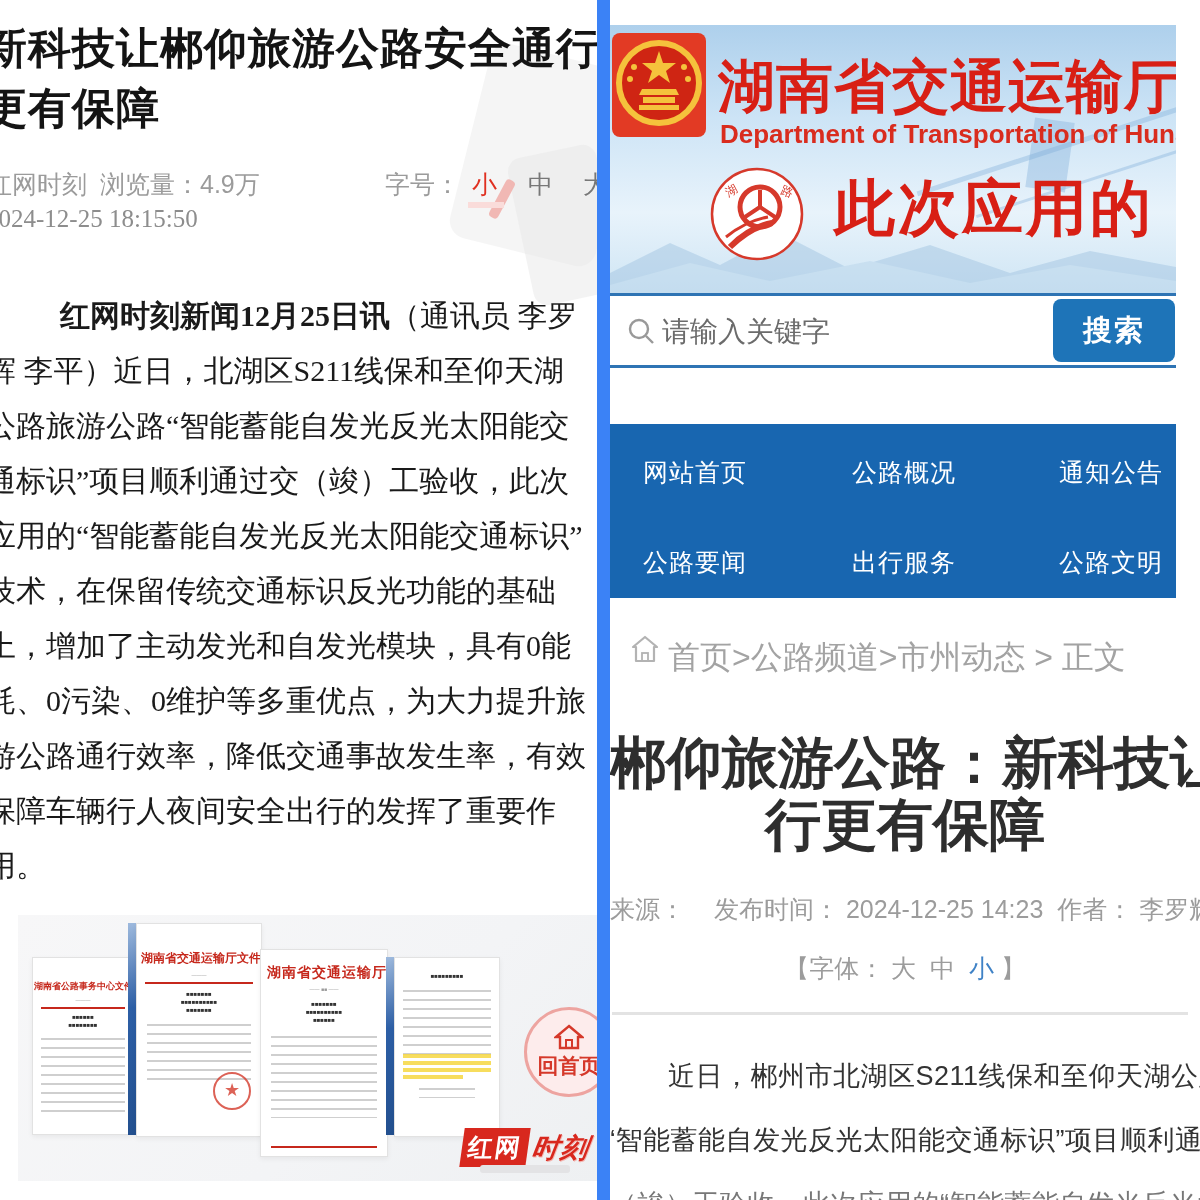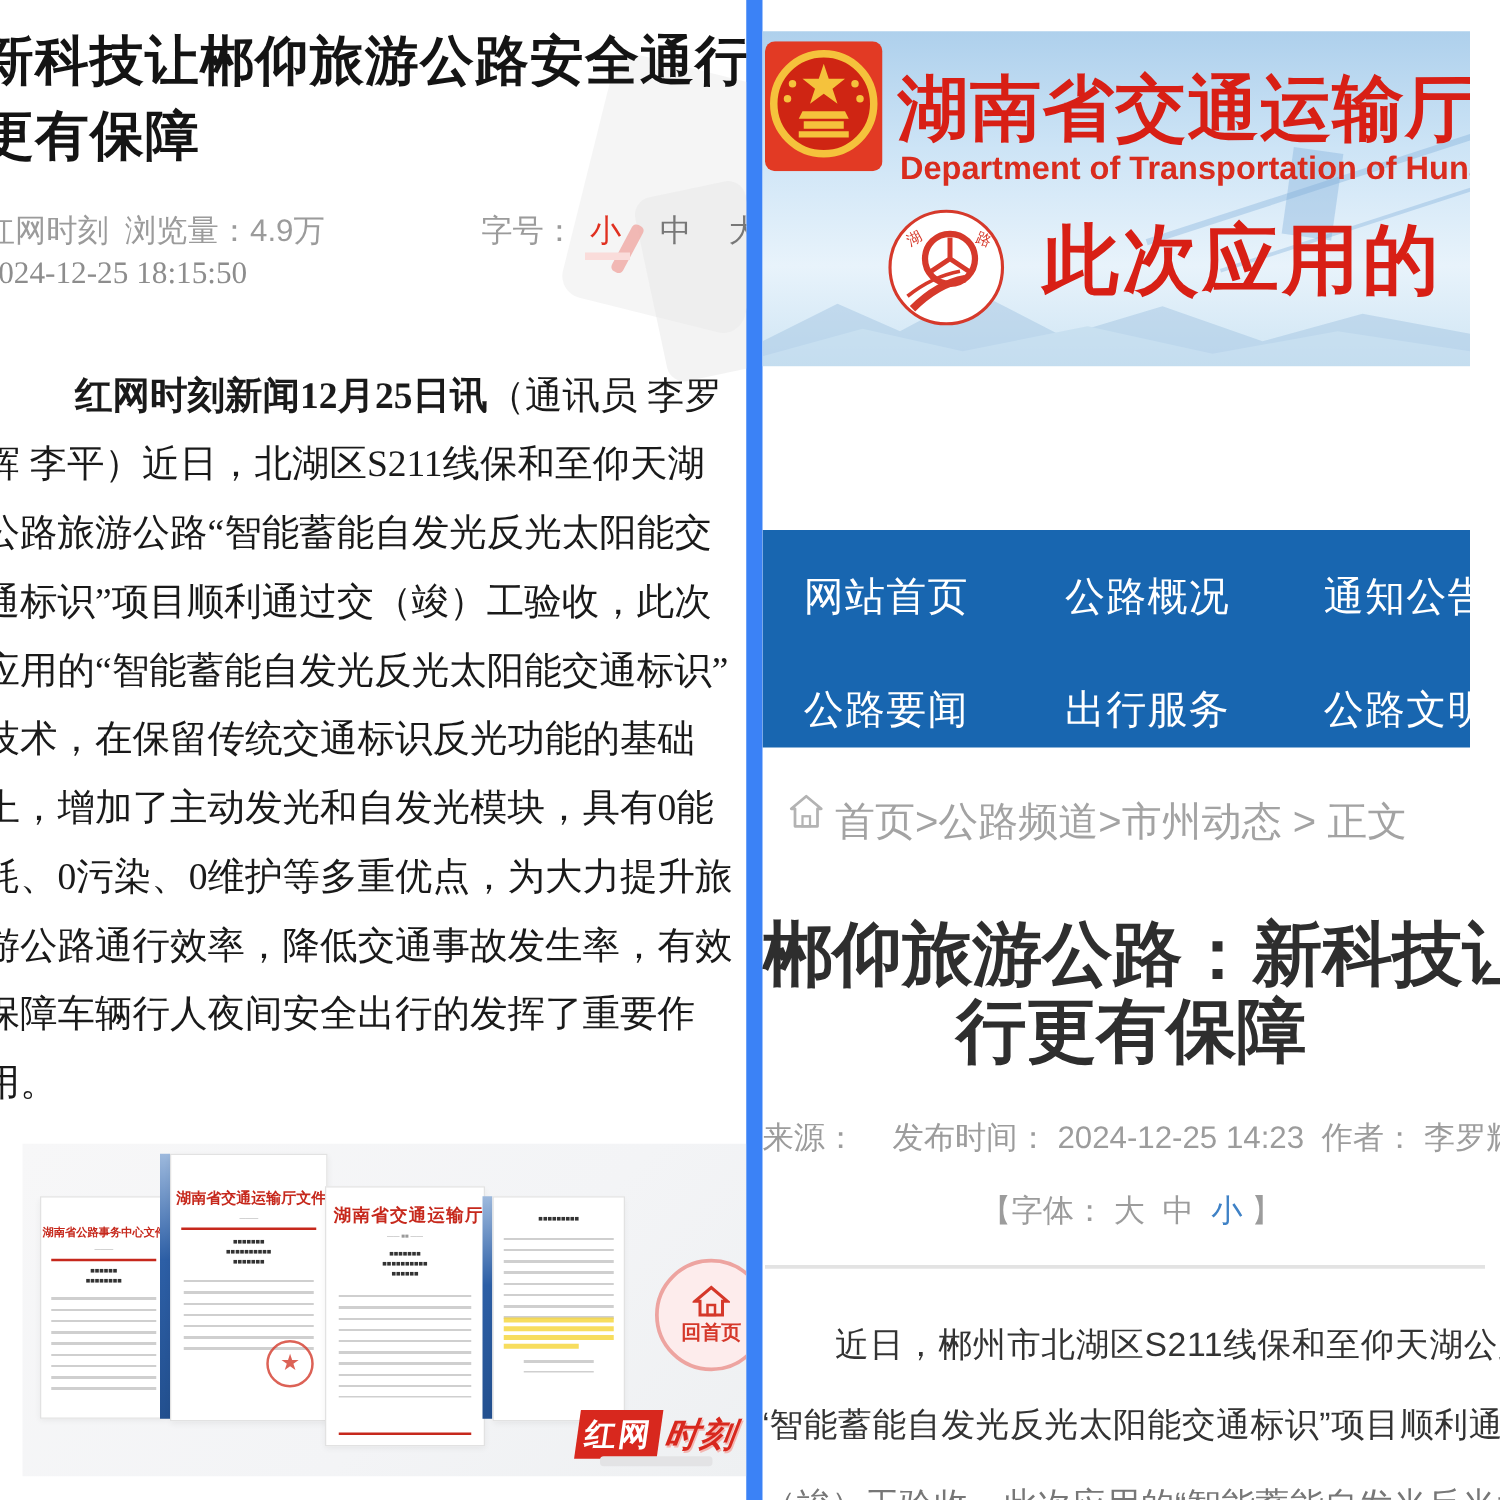--- a/index.html
+++ b/index.html
@@ -34,21 +34,21 @@
   .doc-rule{height:2px;background:#c6281c;margin:4px 8px;}
   .doc-sub{color:#333;text-align:center;font-size:6px;line-height:8px;}
   .doc-smallgray{color:#9a9a9a;text-align:center;font-size:5px;}
   .fake-lines{background:repeating-linear-gradient(#fff 0px,#fff 4px,#cfcfcf 4px,#cfcfcf 6px,#fff 6px,#fff 9px);}
   .spine{position:absolute;width:8px;background:linear-gradient(180deg,#9db9dd,#2d5fa6 40%,#23508f);}
   .stamp{position:absolute;width:34px;height:34px;border:2px solid #d43b2d;border-radius:50%;color:#d43b2d;
          font-size:18px;text-align:center;line-height:32px;opacity:.8;}
   .highlight-bar{position:absolute;background:#f6d742;height:4px;opacity:.85;}
   .home-circle{position:absolute;left:506px;top:92px;width:84px;height:84px;border-radius:50%;
                background:#fdecec;border:3px solid #eda4a0;display:flex;flex-direction:column;align-items:center;justify-content:center;}
-  .home-circle-text{color:#d5382a;font-weight:bold;font-size:16px;margin-top:2px;white-space:nowrap;}
+  .home-circle-text{color:#d5382a;font-weight:bold;font-size:21px;margin-top:2px;white-space:nowrap;}
   .brand-logo{position:absolute;left:444px;top:213px;transform:skewX(-8deg);display:flex;align-items:center;}
   .brand-red-box{background:#d8281e;color:#fff;font-weight:bold;font-size:25px;padding:3px 6px;letter-spacing:2px;white-space:nowrap;}
   .brand-outline{color:#d8281e;font-weight:bold;font-size:27px;font-style:italic;letter-spacing:2px;margin-left:4px;white-space:nowrap;text-shadow:1px 1px 0 #f3b7b2;}
   .brand-sub{position:absolute;left:462px;top:250px;width:90px;height:8px;background:#e3e3e5;border-radius:3px;}
   
   .right-page{position:absolute;left:610px;top:0;width:590px;height:1200px;overflow:hidden;background:#fff;}
   .rp-banner{position:absolute;left:0;top:25px;width:566px;height:268px;overflow:hidden;
              background:linear-gradient(180deg,#aed0ec 0%,#cde4f6 35%,#e8f3fb 70%,#cfe5f4 100%);}
   .mountain{position:absolute;bottom:0;left:0;width:100%;height:90px;opacity:.55;}
   .bridge-line{position:absolute;background:rgba(120,170,215,.35);transform:rotate(-18deg);}
@@ -59,21 +59,21 @@
   .rp-channel-sub{position:absolute;left:227px;top:215px;font-size:43px;color:#3b3b3b;white-space:nowrap;}
   .rp-search{position:absolute;left:0;top:293px;width:566px;height:69px;background:#fff;
              border-top:3px solid #2e74b4;border-bottom:3px solid #2e74b4;}
   .rp-search-input{position:absolute;left:50px;top:0;width:380px;height:69px;border:none;outline:none;
                    font-size:28px;color:#444;background:transparent;font-family:"Liberation Sans",sans-serif;}
   .rp-search-input::placeholder{color:#6b6b6b;opacity:1;}
   .rp-search-btn{position:absolute;left:443px;top:3px;width:122px;height:63px;background:#1e74b8;border:none;
                  border-radius:8px;color:#fff;font-size:29px;font-weight:bold;letter-spacing:2px;cursor:pointer;
                  font-family:"Liberation Sans",sans-serif;}
   .rp-nav{position:absolute;left:0;top:424px;width:566px;height:174px;background:#1866b0;}
-  .rp-nav-item{position:absolute;color:#fff;font-size:32px;white-space:nowrap;cursor:pointer;letter-spacing:1px;}
+  .rp-nav-item{position:absolute;color:#fff;font-size:25px;white-space:nowrap;cursor:pointer;letter-spacing:1px;}
   .rp-breadcrumb{position:absolute;left:0;top:632px;width:590px;height:40px;}
   .rp-breadcrumb-text{position:absolute;left:58px;top:4px;font-size:32px;color:#a3a3a3;white-space:nowrap;}
   .rp-art-title{position:absolute;width:590px;text-align:center;font-size:56px;font-weight:bold;color:#2e2e2e;white-space:nowrap;}
   .rp-art-title1{top:726px;}
   .rp-art-title2{top:788px;}
   .rp-meta{position:absolute;top:893px;width:590px;text-align:center;font-size:25px;color:#9c9c9c;white-space:nowrap;}
   .rp-fontsel{position:absolute;top:952px;width:590px;text-align:center;font-size:25px;color:#9c9c9c;white-space:nowrap;}
   .rp-fontsel .active{color:#3f82c6;}
   .rp-divider{position:absolute;left:2px;top:1012px;width:576px;height:3px;background:#e3e3e3;}
   .rp-body-line{position:absolute;white-space:nowrap;font-size:27px;color:#333;letter-spacing:0.5px;}
@@ -204,20 +204,28 @@
         <path d="M50 40 L50 23 M50 40 L35 50 M50 40 L65 50" stroke="#d6392b" stroke-width="4"></path>
         <path d="M20 80 Q40 60 62 56" stroke="#d6392b" stroke-width="6" fill="none"></path>
         <path d="M16 70 Q36 54 58 50" stroke="#d6392b" stroke-width="3" fill="none"></path>
         <text x="18" y="30" font-size="12" fill="#d6392b" transform="rotate(-28 18 30)">湖</text>
         <text x="70" y="26" font-size="12" fill="#d6392b" transform="rotate(22 70 26)">路</text>
       </svg>
 
       <div class="rp-channel-title">此次应用的</div>
     </div>
 
+    <div class="rp-search">
+      <svg style="position:absolute;left:16px;top:20px;" width="30" height="30" viewBox="0 0 30 30">
+        <circle cx="13" cy="13" r="9" fill="none" stroke="#999" stroke-width="2.4"></circle>
+        <line x1="20" y1="20" x2="27" y2="27" stroke="#999" stroke-width="2.4"></line>
+      </svg>
+      <input class="rp-search-input" type="text" placeholder="请输入关键字" style="">
+      <button class="rp-search-btn">搜索</button>
+    </div>
 
     <div class="rp-nav">
       <span class="rp-nav-item" style="left:33px;top:32px;">网站首页</span>
       <span class="rp-nav-item" style="left:242px;top:32px;">公路概况</span>
       <span class="rp-nav-item" style="left:449px;top:32px;">通知公告</span>
       <span class="rp-nav-item" style="left:33px;top:122px;">公路要闻</span>
       <span class="rp-nav-item" style="left:242px;top:122px;">出行服务</span>
       <span class="rp-nav-item" style="left:449px;top:122px;">公路文明</span>
     </div>
 

